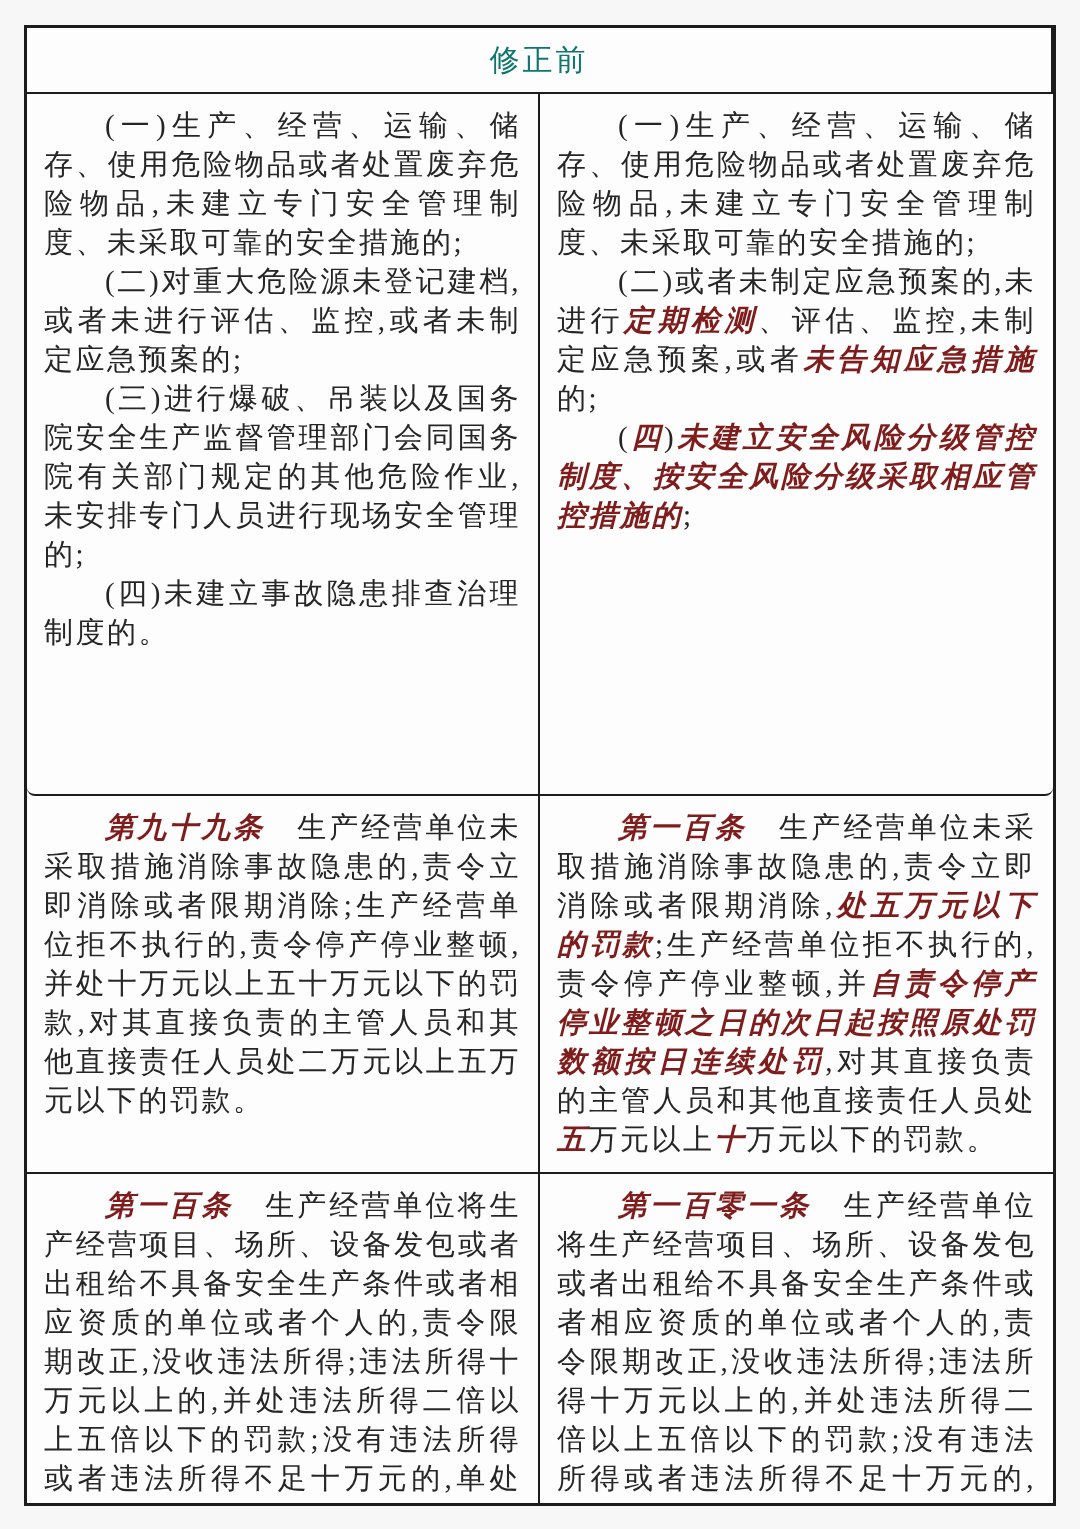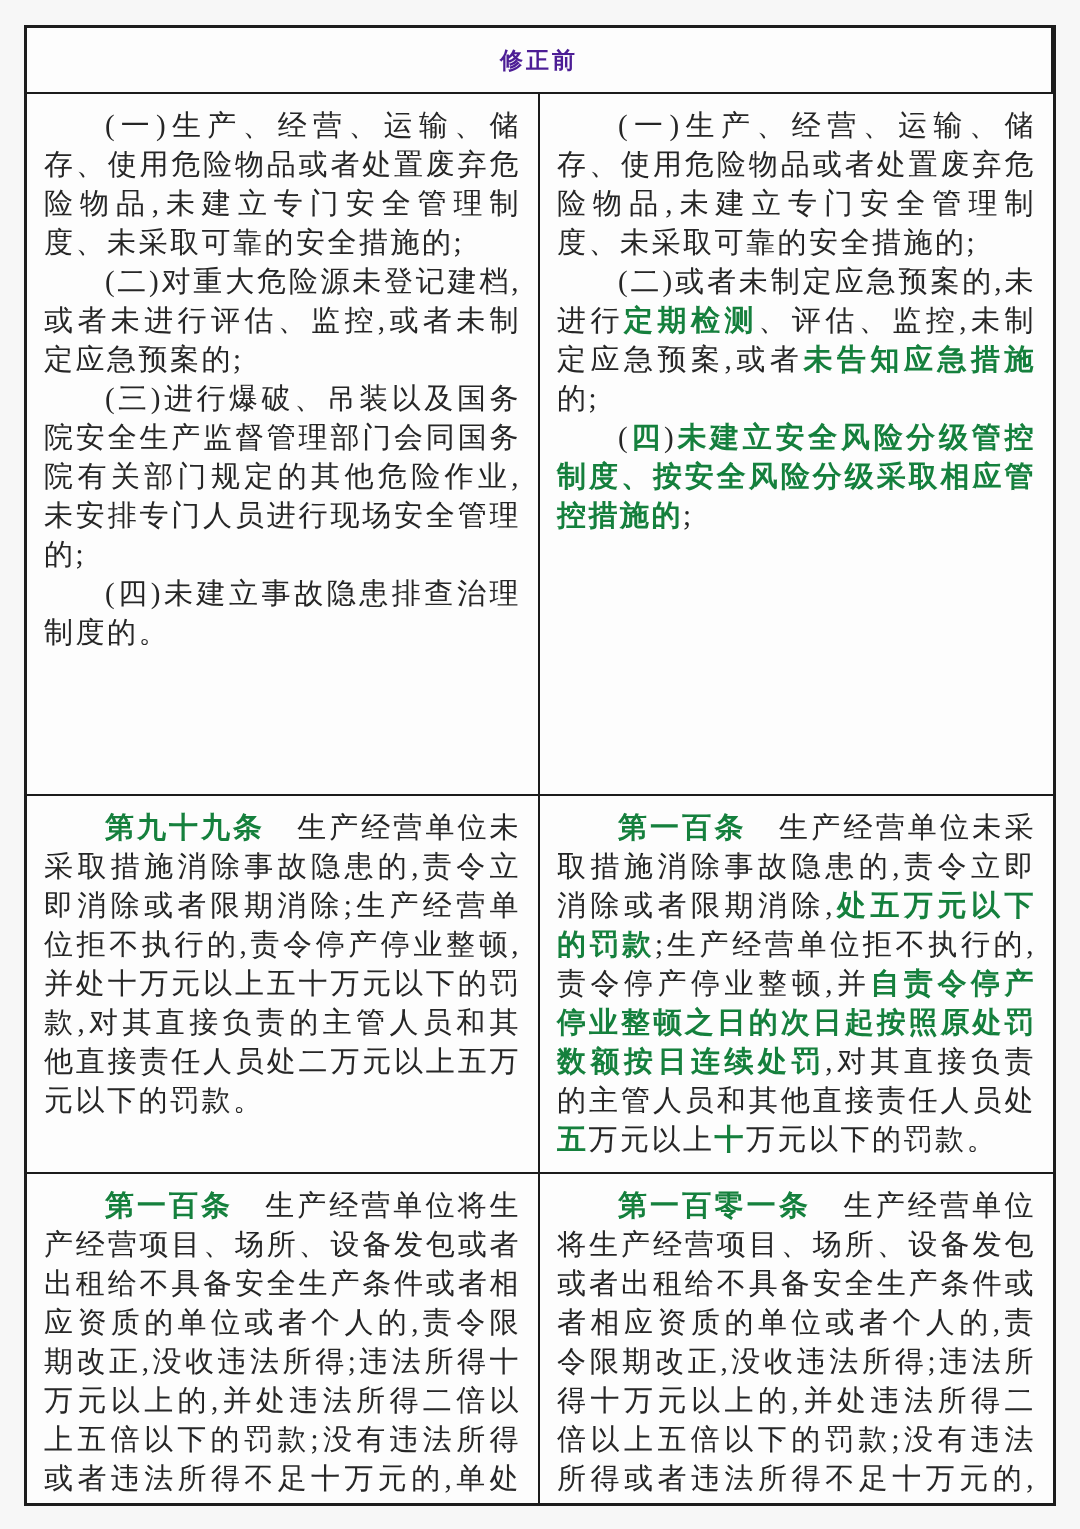--- a/index.html
+++ b/index.html
@@ -35,39 +35,39 @@
     height: 64px;
     flex: 0 0 64px;
     border-bottom: 2px solid #1c1c1c;
   }
   .th {
     flex: 1 1 50%;
     display: flex;
     align-items: center;
     justify-content: center;
     font-family: "Liberation Sans", "DejaVu Sans", sans-serif;
-    font-weight: 700;
-    font-size: 23px;
+    font-weight: 400;
+    font-size: 30px;
     letter-spacing: 3px;
-    color: #4c1d95;
+    color: #0f766e;
   }
   .th:first-child { border-right: 2px solid #1c1c1c; }
   #tbody {
     display: flex;
     flex-direction: column;
     flex: 1 1 auto;
     overflow: hidden;
   }
   .tr {
     display: flex;
     border-bottom: 2px solid #1c1c1c;
     overflow: hidden;
     flex: 0 0 auto;
   }
-  .tr:nth-child(1) { height: 700px; }
+  .tr:nth-child(1) { height: 700px; border-radius: 8px; }
   .tr:nth-child(2) { height: 376px; }
   .tr:nth-child(3) { height: 334px; border-bottom: none; flex: 1 1 auto; }
   .td {
     flex: 1 1 50%;
     box-sizing: border-box;
     padding: 12px 17px 6px 17px;
     overflow: hidden;
     color: #262626;
   }
   .td:first-child { border-right: 2px solid #1c1c1c; }
@@ -77,21 +77,22 @@
     line-height: 39px;
     letter-spacing: 2.5px;
     text-align: justify;
     text-indent: 2.1em;
     color: #262626;
   }
   .seg { font-family: "Liberation Serif", "DejaVu Serif", serif; }
   .seg.bold {
     font-family: "Liberation Sans", "DejaVu Sans", sans-serif;
     font-weight: 700;
-    color: #15803d;
+    color: #7f1d1d;
+    font-style: italic;
   }
 </style>
 </head>
 <body>
 
 <div class="page">
   <div class="law-table">
     <div class="thead">
       <div class="th">修正前</div>
     </div>

